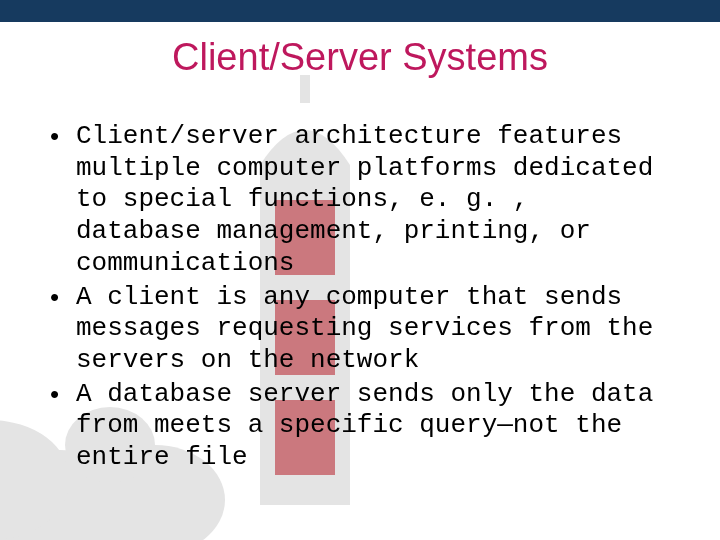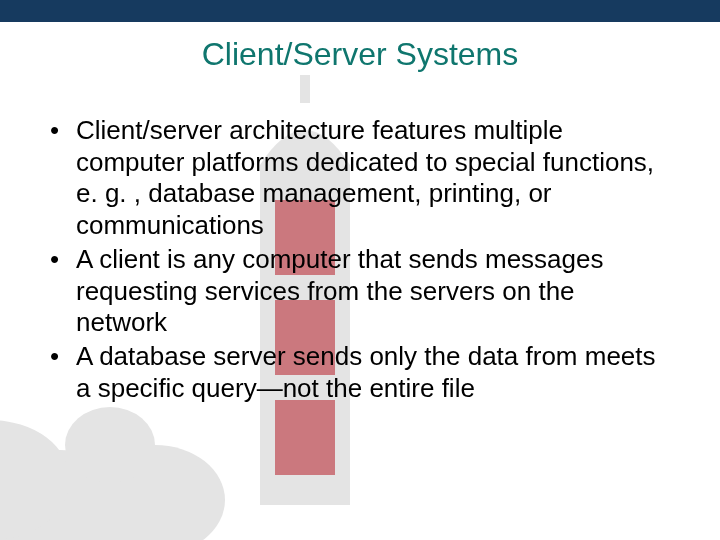--- a/index.html
+++ b/index.html
@@ -19,22 +19,22 @@
     top: 0; left: 0; width: 720px; height: 540px;
     z-index: 0;
     pointer-events: none;
   }
   .content {
     position: relative;
     z-index: 1;
   }
   .title {
     text-align: center;
-    color: #0f766e;
-    font-size: 32px;
+    color: #be185d;
+    font-size: 38px;
     font-weight: 400;
     margin-top: 14px;
     margin-bottom: 42px;
     letter-spacing: 0px;
   }
   .bullets {
     list-style: none;
     padding: 0 58px 0 48px;
   }
   .bullets li {
@@ -44,20 +44,21 @@
     margin-bottom: 2px;
     display: flex;
   }
   .bullets li .dot {
     flex: 0 0 28px;
     text-align: left;
     padding-left: 2px;
   }
   .bullets li .txt {
     flex: 1;
+    font-family: Liberation Mono, monospace;
   }
 </style>
 </head>
 <body>
 
 <div class="top-bar"></div>
 
 <svg class="watermark" viewBox="0 0 720 540">
 
   <g fill="#e4e4e4">

